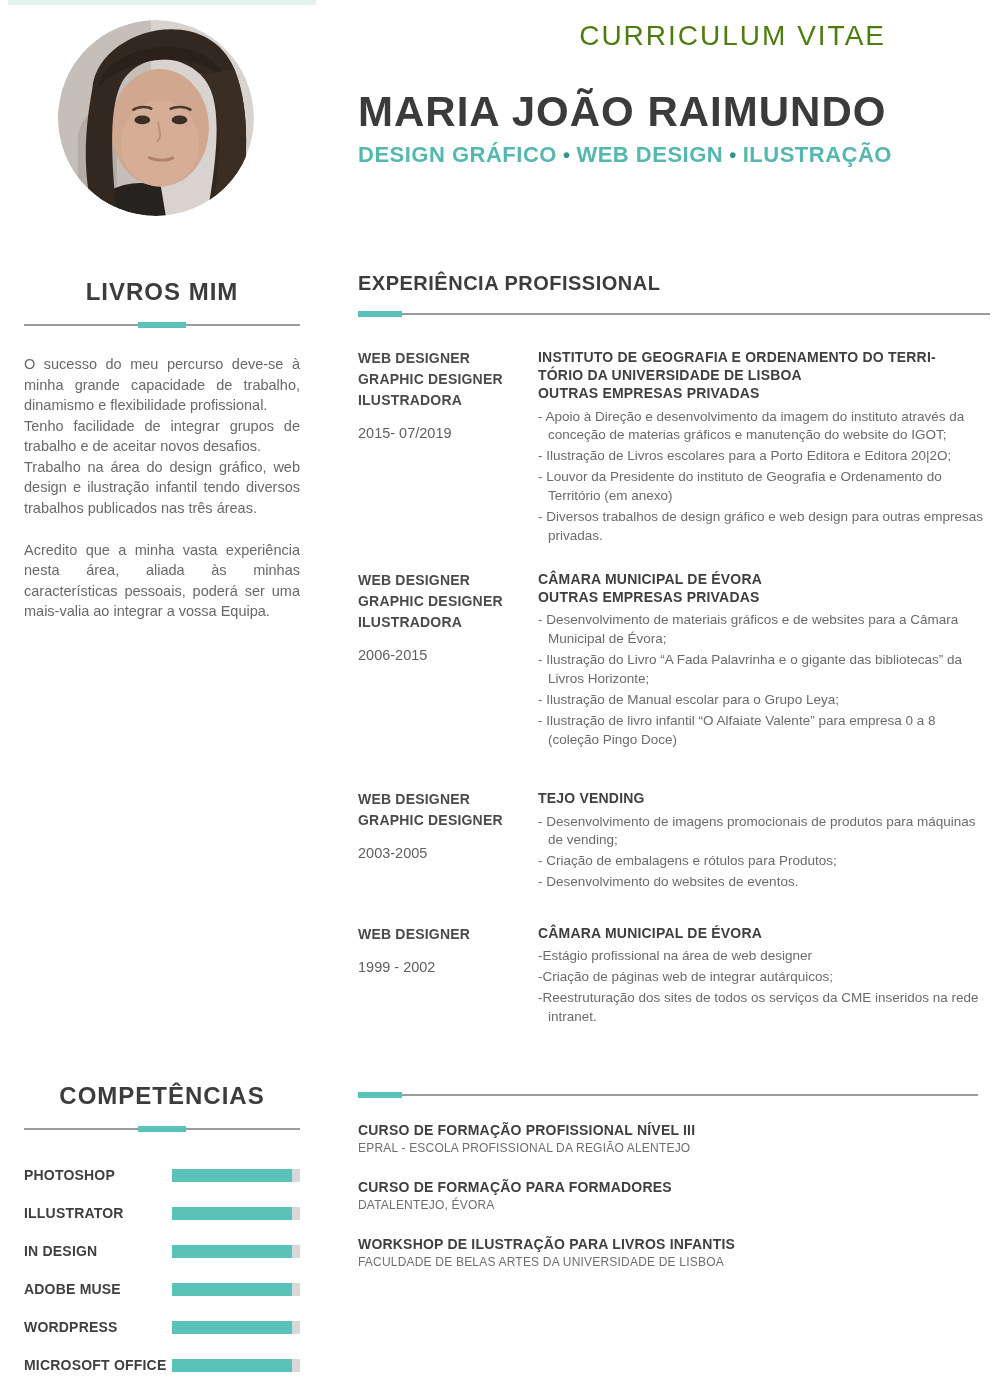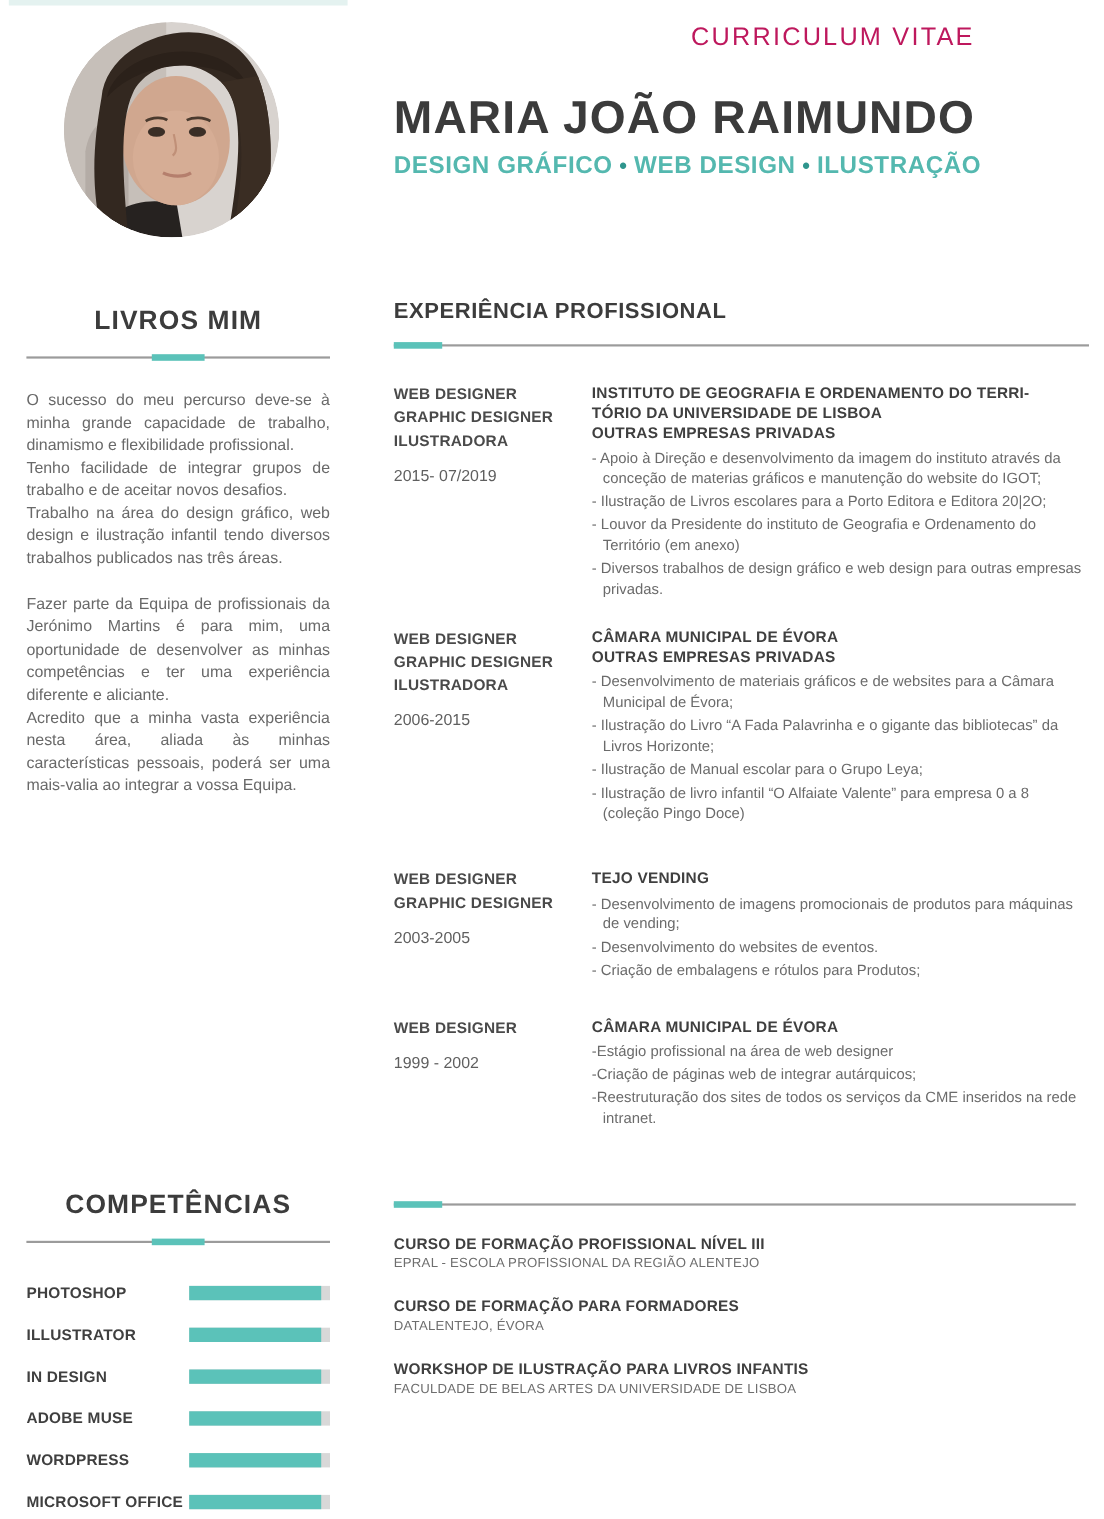--- a/index.html
+++ b/index.html
@@ -13,21 +13,21 @@
 
   
   .top-strip{position:absolute;left:8px;top:0;width:308px;height:5px;background:#e4f2f0;}
 
   
   .photo-wrap{position:absolute;left:58px;top:20px;width:196px;height:196px;border-radius:50%;overflow:hidden;}
   .photo-wrap svg{display:block;width:100%;height:100%;}
 
   
   .header-right{position:absolute;left:358px;top:20px;width:528px;}
-  .doc-label{text-align:right;font-size:23px;letter-spacing:2px;color:#be185d;font-weight:400;}
+  .doc-label{text-align:right;font-size:28px;letter-spacing:2px;color:#4d7c0f;font-weight:400;}
   .name{margin-top:36px;font-size:42px;font-weight:bold;color:#3b3b3b;letter-spacing:1px;white-space:nowrap;}
   .subtitle{margin-top:6px;font-size:22px;font-weight:bold;color:#54b8af;letter-spacing:0.5px;white-space:nowrap;}
   .subtitle .dot{color:#2e958d;padding:0 6px;font-size:20px;}
 
   
   .divider{position:relative;height:6px;}
   .divider .rule{position:absolute;left:0;right:0;top:2px;height:2px;background:#9b9b9b;}
   .divider .accent{position:absolute;top:0;width:48px;height:6px;background:#5bc2b9;}
   .divider.center .accent{left:50%;transform:translateX(-50%);}
   .divider.left .accent{left:0;width:44px;}
@@ -119,21 +119,20 @@
         <span class="rule"></span>
         <span class="accent"></span>
       </div>
     <div class="about-text">
       <div class="about-group">
         <p class="para">O sucesso do meu percurso deve-se à minha grande capacidade de trabalho, dinamismo e flexibilidade profissional.</p>
         <p class="para">Tenho facilidade de integrar grupos de trabalho e de aceitar novos desafios.</p>
         <p class="para">Trabalho na área do design gráfico, web design e ilustração infantil tendo diversos trabalhos publicados nas três áreas.</p>
       </div>
       <div class="about-group">
-        <p class="para">Fazer parte da Equipa de profissionais da Jerónimo Martins é para mim, uma oportunidade de desenvolver as minhas competências e ter uma experiência diferente e aliciante.</p>
         <p class="para">Acredito que a minha vasta experiência nesta área, aliada às minhas características pessoais, poderá ser uma mais-valia ao integrar a vossa Equipa.</p>
       </div>
     </div>
   </div>
 
   <div class="exp-col">
     <div class="main-title">EXPERIÊNCIA PROFISSIONAL</div>
     <div class="divider left">
         <span class="rule"></span>
         <span class="accent"></span>
@@ -193,22 +192,22 @@
           <div>GRAPHIC DESIGNER</div>
         </div>
         <div class="period">2003-2005</div>
       </div>
       <div class="entry-right">
         <div class="company">
           <div>TEJO VENDING</div>
         </div>
         <div class="bullets">
           <div class="bullet">- Desenvolvimento de imagens promocionais de produtos para máquinas de vending;</div>
+          <div class="bullet">- Criação de embalagens e rótulos para Produtos;</div>
           <div class="bullet">- Desenvolvimento do websites de eventos.</div>
-          <div class="bullet">- Criação de embalagens e rótulos para Produtos;</div>
         </div>
       </div>
     </div>
 
     <div class="entry" style="margin-top:32px;">
       <div class="entry-left">
         <div class="roles">
           <div>WEB DESIGNER</div>
         </div>
         <div class="period">1999 - 2002</div>

